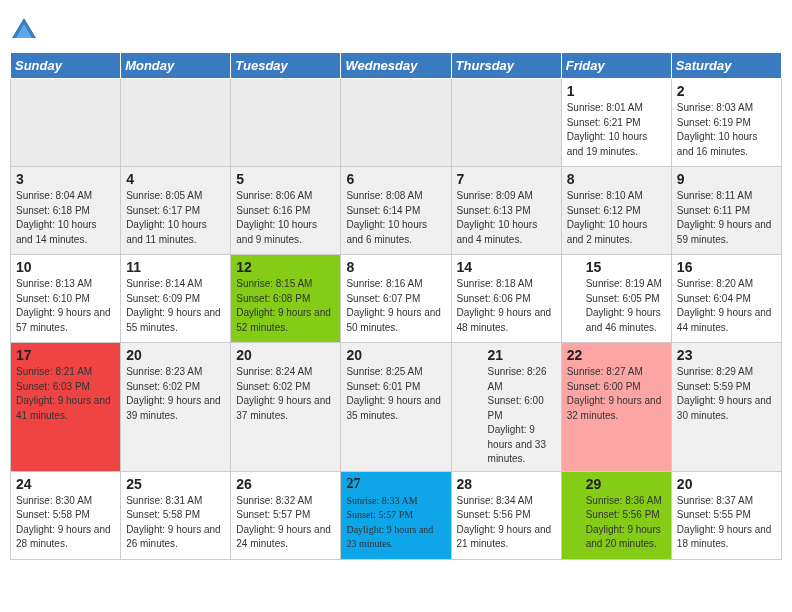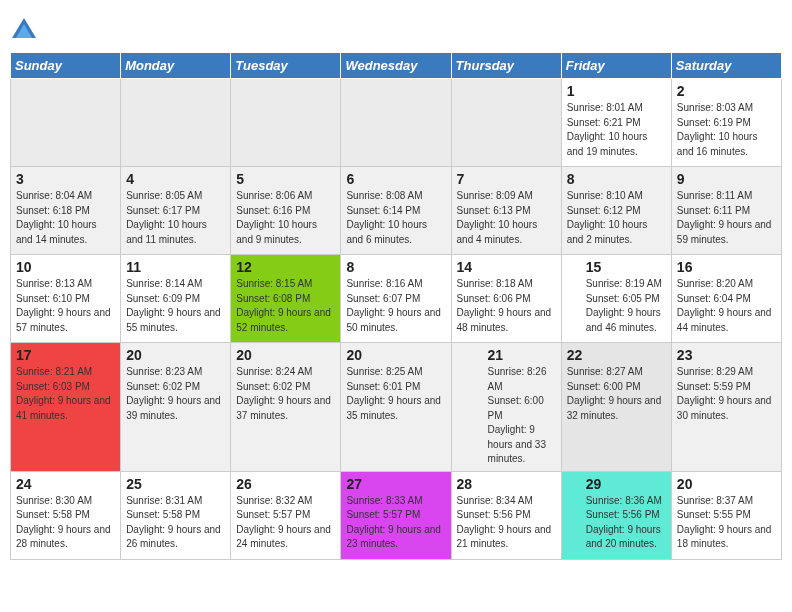--- a/index.html
+++ b/index.html
@@ -210,21 +210,21 @@
           <div class="day-info">Sunrise: 8:24 AM<br>Sunset: 6:02 PM<br>Daylight: 9 hours and 37 minutes.</div>
         </td>
         <td style="background: rgb(240, 240, 240);">
           <span class="day-num">20</span>
           <div class="day-info">Sunrise: 8:25 AM<br>Sunset: 6:01 PM<br>Daylight: 9 hours and 35 minutes.</div>
         </td>
         <td style="background: rgb(240, 240, 240); padding-left: 36px;">
           <span class="day-num">21</span>
           <div class="day-info">Sunrise: 8:26 AM<br>Sunset: 6:00 PM<br>Daylight: 9 hours and 33 minutes.</div>
         </td>
-        <td style="background: #e5e5e5;">
+        <td style="background: #fca5a5;">
           <span class="day-num">22</span>
           <div class="day-info">Sunrise: 8:27 AM<br>Sunset: 6:00 PM<br>Daylight: 9 hours and 32 minutes.</div>
         </td>
         <td style="background: rgb(240, 240, 240);">
           <span class="day-num">23</span>
           <div class="day-info">Sunrise: 8:29 AM<br>Sunset: 5:59 PM<br>Daylight: 9 hours and 30 minutes.</div>
         </td>
       </tr>
       <tr>
         <td style="background: rgb(255, 255, 255);">
@@ -232,29 +232,29 @@
           <div class="day-info">Sunrise: 8:30 AM<br>Sunset: 5:58 PM<br>Daylight: 9 hours and 28 minutes.</div>
         </td>
         <td style="background: rgb(255, 255, 255);">
           <span class="day-num">25</span>
           <div class="day-info">Sunrise: 8:31 AM<br>Sunset: 5:58 PM<br>Daylight: 9 hours and 26 minutes.</div>
         </td>
         <td style="background: rgb(255, 255, 255);">
           <span class="day-num">26</span>
           <div class="day-info">Sunrise: 8:32 AM<br>Sunset: 5:57 PM<br>Daylight: 9 hours and 24 minutes.</div>
         </td>
-        <td style="background: #d946ef;">
+        <td style="background: #0ea5e9; font-family: Liberation Serif, serif;">
           <span class="day-num">27</span>
           <div class="day-info">Sunrise: 8:33 AM<br>Sunset: 5:57 PM<br>Daylight: 9 hours and 23 minutes.</div>
         </td>
         <td style="background: rgb(255, 255, 255);">
           <span class="day-num">28</span>
           <div class="day-info">Sunrise: 8:34 AM<br>Sunset: 5:56 PM<br>Daylight: 9 hours and 21 minutes.</div>
         </td>
-        <td style="background: #5eead4; padding-left: 24px;">
+        <td style="background: #84cc16; padding-left: 24px;">
           <span class="day-num">29</span>
           <div class="day-info">Sunrise: 8:36 AM<br>Sunset: 5:56 PM<br>Daylight: 9 hours and 20 minutes.</div>
         </td>
         <td style="background: rgb(255, 255, 255);">
           <span class="day-num">20</span>
           <div class="day-info">Sunrise: 8:37 AM<br>Sunset: 5:55 PM<br>Daylight: 9 hours and 18 minutes.</div>
         </td>
       </tr>
     </tbody>
 </table>

